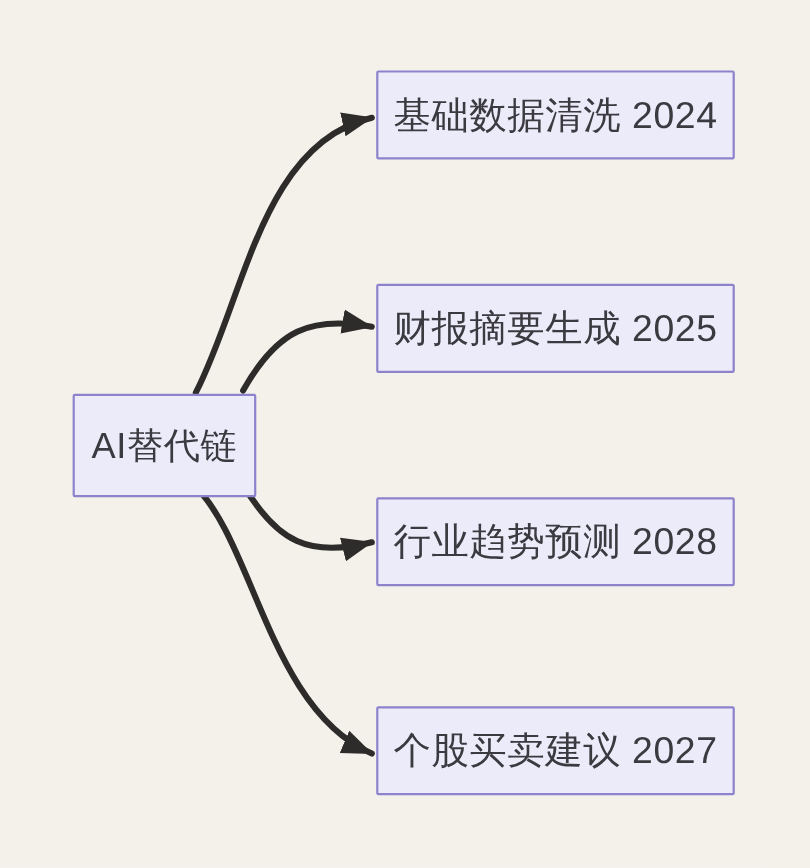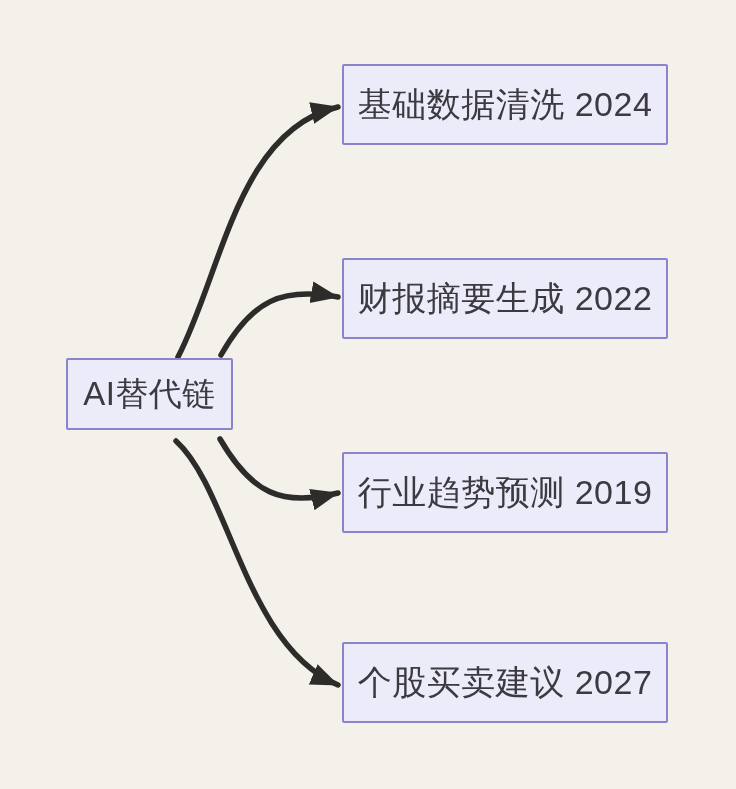--- a/index.html
+++ b/index.html
@@ -42,21 +42,21 @@
     border: 2.5px solid var(--node-border);
     border-radius: 2px;
     color: var(--node-text);
     font-size: 34px;
     letter-spacing: 0.5px;
     white-space: nowrap;
     cursor: default;
   }
   .node-root {
     left: 66px; top: 358px;
-    width: 167px; height: 72px;
+    width: 167px; height: 94px;
     font-size: 33px;
   }
   .node-child { left: 342px; width: 326px; height: 81px; }
   .node-child-1 { top: 64px; }
   .node-child-2 { top: 258px; }
   .node-child-3 { top: 452px; }
   .node-child-4 { top: 642px; text-align: right; }
 </style>
 </head>
 <body>
@@ -77,24 +77,24 @@
 
   <div class="node node-root">
     <span>AI替代链</span>
   </div>
 
   <div class="node node-child node-child-1">
     <span>基础数据清洗 2024</span>
   </div>
 
   <div class="node node-child node-child-2">
-    <span>财报摘要生成 2022</span>
+    <span>财报摘要生成 2025</span>
   </div>
 
   <div class="node node-child node-child-3">
-    <span>行业趋势预测 2019</span>
+    <span>行业趋势预测 2028</span>
   </div>
 
   <div class="node node-child node-child-4">
     <span>个股买卖建议 2027</span>
   </div>
 
 </div>
 
 </body></html>

